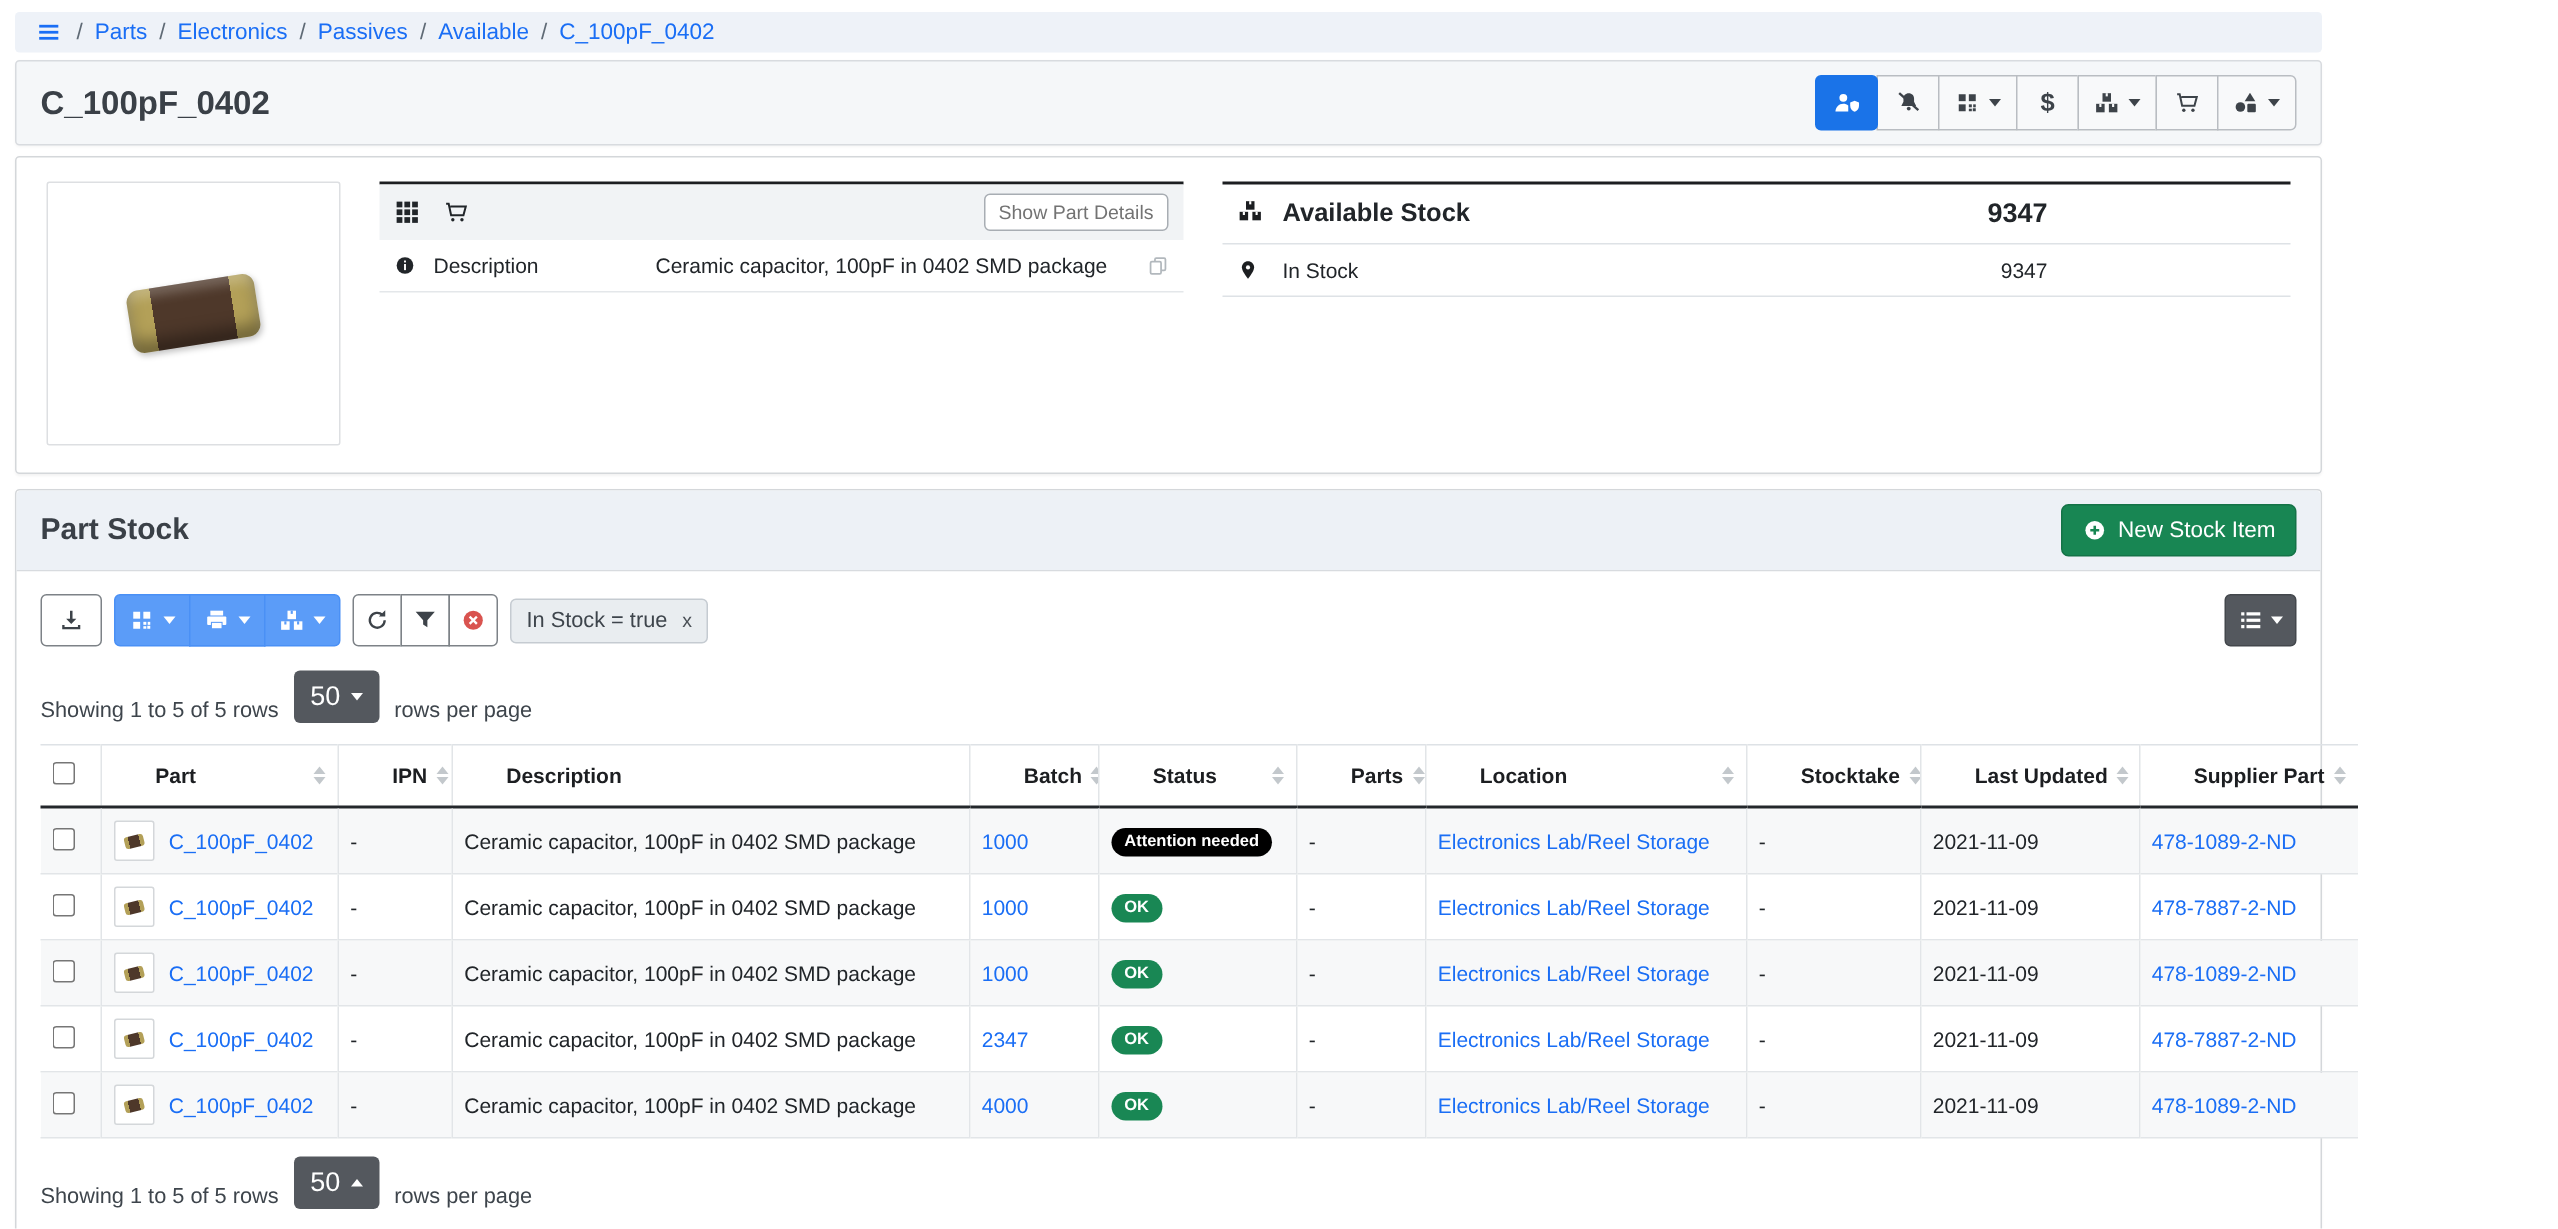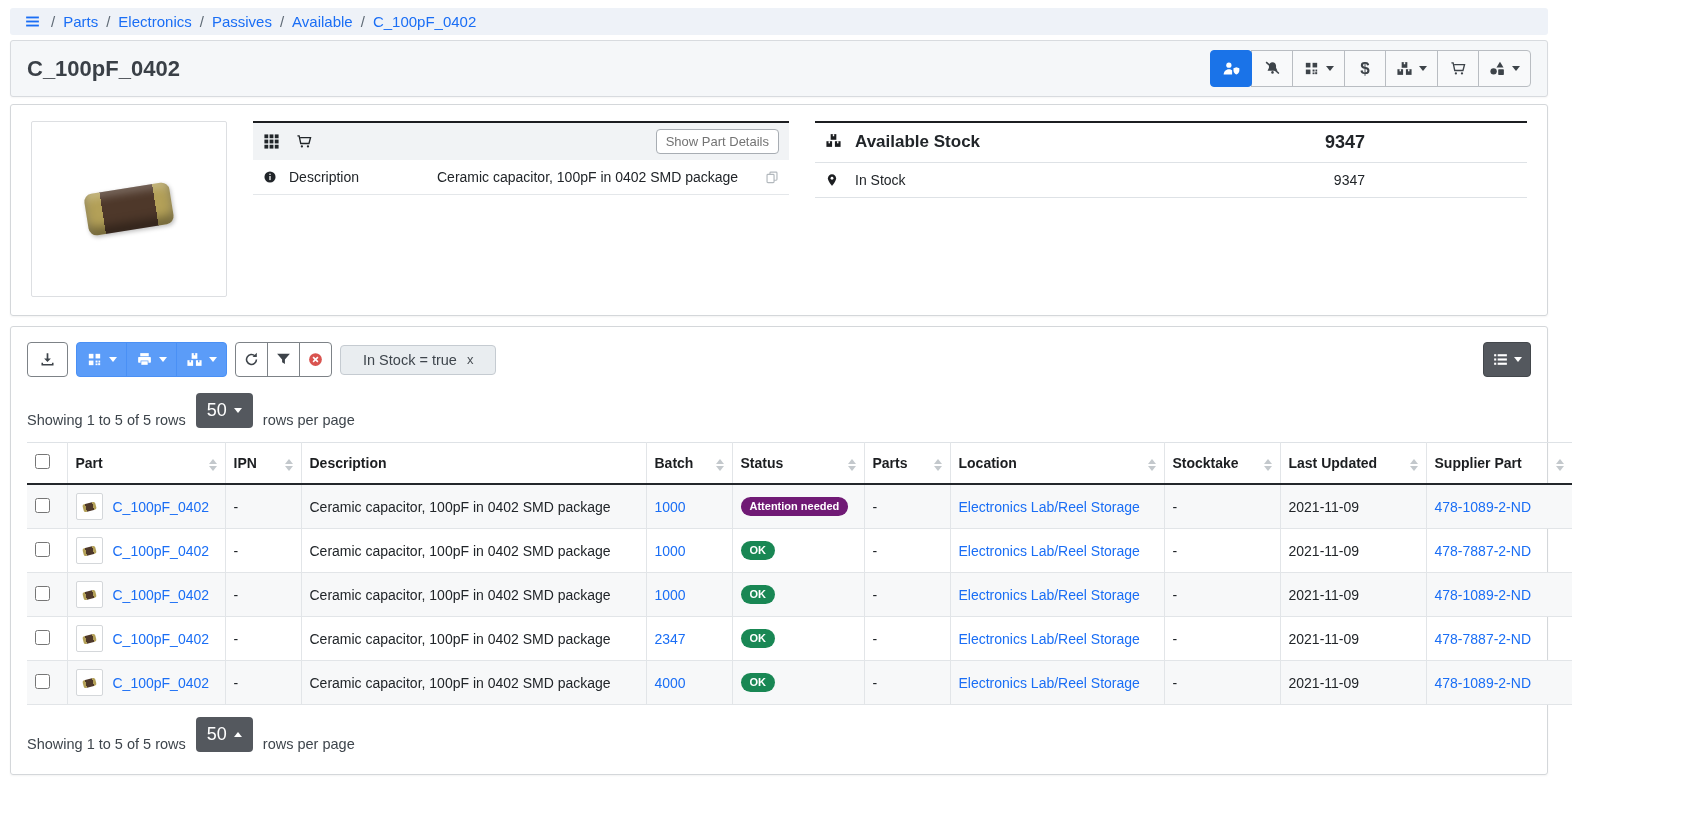--- a/index.html
+++ b/index.html
@@ -58,50 +58,50 @@
   .btn-green { display:flex; align-items:center; gap:7px; background:#188653; border:1px solid #147347; color:#fff; font-size:15px; padding:8px 13px; border-radius:5px; cursor:pointer; }
 
   .ps-toolbar { display:flex; align-items:center; padding:15px 16px 4px; }
   .tb-btn { height:35px; min-width:41px; padding:0 9px; display:flex; align-items:center; justify-content:center; gap:6px; background:#fff; border:1px solid #7d8287; border-radius:4px; color:#3d4349; cursor:pointer; }
   .tb-btn.blue { background:#5b9cf8; border-color:#4a90f5; color:#fff; }
   .grp { display:flex; }
   .grp .tb-btn { margin-left:-1px; border-radius:0; }
   .grp .tb-btn:first-child { margin-left:0; border-radius:4px 0 0 4px; }
   .grp .tb-btn:last-child { border-radius:0 4px 4px 0; }
   .ml8 { margin-left:8px; }
-  .filter-chip { margin-left:8px; display:flex; align-items:center; gap:10px; background:#e9edf0; border:1px solid #c5cbd1; border-radius:4px; padding:6px 22px; font-size:14.5px; color:#3e454c; cursor:pointer; }
+  .filter-chip { margin-left:8px; display:flex; align-items:center; gap:10px; background:#e9edf0; border:1px solid #c5cbd1; border-radius:4px; padding:6px 10px; font-size:14.5px; color:#3e454c; cursor:pointer; }
   .chip-x { font-size:13px; color:#4a5056; }
   .tb-spacer { flex:1; }
   .search-input { width:192px; height:35px; border:1px solid #aab1b7; border-radius:4px; padding:0 10px; font-size:14.5px; color:#212529; font-family:"Liberation Sans",sans-serif; }
   .search-input::placeholder { color:#9aa1a8; }
   .cols-btn { margin-left:10px; height:35px; width:48px; background:#54585e; border:1px solid #43474c; border-radius:4px; color:#fff; display:flex; align-items:center; justify-content:center; gap:5px; cursor:pointer; }
 
   .page-size-row { display:flex; align-items:flex-end; gap:10px; padding:12px 16px; font-size:14.5px; color:#3e454c; }
   .size-dd { background:#54585e; color:#fff; border:none; border-radius:4px; padding:7px 11px; display:flex; align-items:center; gap:7px; font-size:18px; cursor:pointer; }
 
   
   table.stock-table { width:calc(100% - 32px); margin:2px 16px 0; border-collapse:collapse; table-layout:fixed; font-size:14px; border-top:1px solid #dee2e6; }
   .stock-table th, .stock-table td { border-left:1px solid #e2e5e8; padding:8px 8px; text-align:left; vertical-align:middle; overflow:hidden; white-space:nowrap; }
   .stock-table th:first-child, .stock-table td:first-child { border-left:none; }
   .stock-table thead th { font-weight:700; color:#1c1e21; border-bottom:2px solid #23272b; padding:11px 8px; }
-  .th-flex { display:flex; align-items:flex-end; }
+  .th-flex { display:flex; align-items:center;margin-left:28px; }
   .sort { margin-left:auto; display:inline-flex; flex-direction:column; gap:2px; padding-left:6px; }
   .sort i { width:0; height:0; border-left:4px solid transparent; border-right:4px solid transparent; display:block; }
   .sort .s-up { border-bottom:5px solid #c3c8cc; }
   .sort .s-dn { border-top:5px solid #c3c8cc; }
   .stock-table tbody tr { border-bottom:1px solid #e2e5e8; height:34px; }
   .stock-table tbody tr.odd { background:#f7f8f9; }
   .stock-table a { color:#1a6ef5; text-decoration:none; }
   .part-cell { display:flex; align-items:center; gap:10px; }
   .thumb { width:27px; height:27px; border:1px solid #d4d7da; border-radius:2px; background:#fff; display:flex; align-items:center; justify-content:center; flex:none; }
   .cap-mini { width:13px; height:8px; border-radius:2px; transform:rotate(-14deg);
      background:linear-gradient(90deg,#b3a058 0 22%,#4e382a 22% 78%,#b3a058 78%); }
   .badge { display:inline-block; color:#fff; font-size:11px; font-weight:700; padding:4px 9px; border-radius:10px; line-height:1; }
   .badge-ok { background:#198754; }
-  .badge-warn { background:#701a75; }
+  .badge-warn { background:#000000; }
   input[type=checkbox] { width:15px; height:15px; cursor:pointer; }
 </style>
 </head>
 <body>
 
 <div class="page">
 
   <div class="breadcrumb-bar">
     <span class="hamburger">
       <svg class="icon16" viewBox="0 0 24 24" fill="currentColor">
@@ -255,20 +255,31 @@
               <circle cx="12" cy="9" r="2.4" fill="#fff"></circle>
             </svg>
         </span>
         <span>In Stock</span>
         <span class="stock-row-value">9347</span>
       </div>
     </div>
   </div>
 
   <div class="ps-card">
+    <div class="ps-header">
+      <div class="ps-title">Part Stock</div>
+      <button class="btn-green">
+        <svg class="icon16" viewBox="0 0 24 24">
+            <circle cx="12" cy="12" r="8.8" fill="#fff"></circle>
+            <line x1="12" y1="7.8" x2="12" y2="16.2" stroke="#188653" stroke-width="2.4"></line>
+            <line x1="7.8" y1="12" x2="16.2" y2="12" stroke="#188653" stroke-width="2.4"></line>
+          </svg>
+        <span>New Stock Item</span>
+      </button>
+    </div>
 
     <div class="ps-toolbar">
       <button class="tb-btn">
         <svg class="icon16" viewBox="0 0 24 24" fill="currentColor">
             <path d="M10.8 3h2.4v7.5h3.6L12 15.5 7.2 10.5h3.6z"></path>
             <path d="M3.5 16.5v4h17v-4h-2.2v1.8H5.7v-1.8z"></path>
           </svg>
       </button>
       <div class="grp ml8">
         <button class="tb-btn blue">

